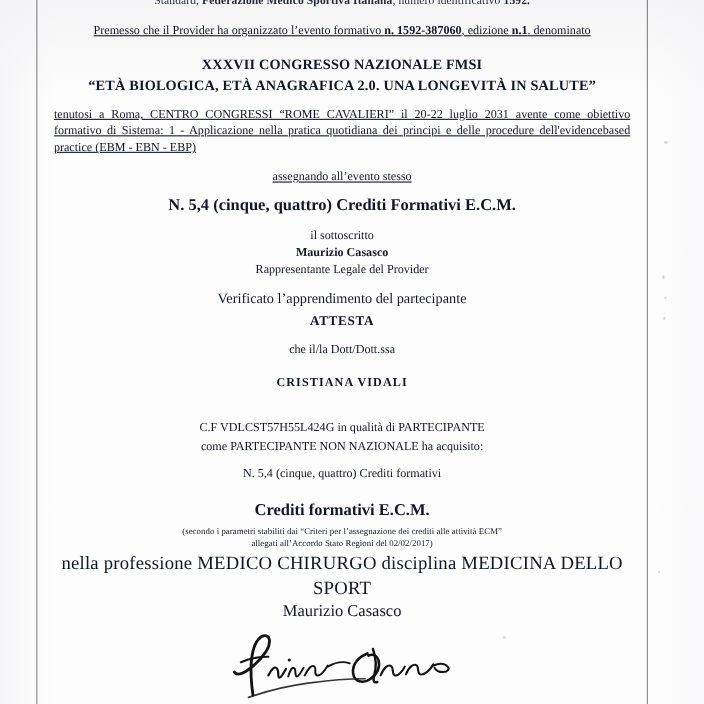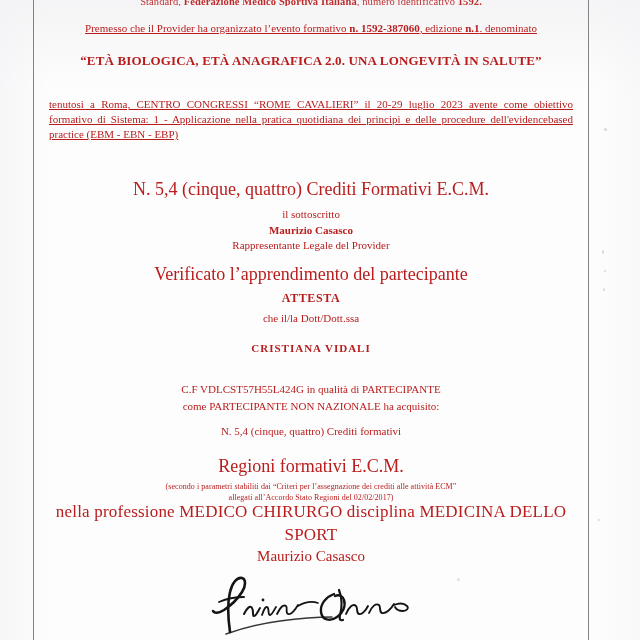--- a/index.html
+++ b/index.html
@@ -7,21 +7,21 @@
     padding: 0;
     background: #ffffff;
   }
   #page {
     position: relative;
     width: 640px;
     height: 640px;
     background: #fcfcfc;
     overflow: hidden;
     font-family: "Liberation Serif", "DejaVu Serif", serif;
-    color: #b91c1c;
+    color: #0f172a;
   }
   
   #paper-texture {
     position: absolute;
     inset: 0;
     background:
       linear-gradient(180deg, rgba(243,243,245,0.85) 0%, rgba(252,252,252,0) 14%),
       linear-gradient(90deg, rgba(246,246,248,0.9) 0%, rgba(252,252,252,0) 8%),
       linear-gradient(270deg, rgba(247,247,249,0.8) 0%, rgba(252,252,252,0) 7%),
       #fdfdfd;
@@ -56,25 +56,25 @@
     text-align: justify;
     text-align-last: left;
     line-height: 1.38;
   }
   .b { font-weight: bold; }
 
   
   .t-topline   { font-size: 10.5px; letter-spacing: .1px; }
   .t-body      { font-size: 11px; text-decoration: underline; }
   .t-title     { font-size: 13.0px; font-weight: bold; letter-spacing: .15px; }
-  .t-credits   { font-size: 18px; font-weight: normal; }
+  .t-credits   { font-size: 15px; font-weight: bold; }
   .t-small     { font-size: 11.0px; }
   .t-name-big  { font-size: 11px; font-weight: bold; letter-spacing: 1.0px; }
   .t-attesta   { font-size: 12px; font-weight: bold; letter-spacing: .6px; }
-  .t-verify    { font-size: 18px; }
+  .t-verify    { font-size: 13.0px; }
   .t-caps      { font-size: 17px; letter-spacing: .2px; }
   .t-signame   { font-size: 15.0px; }
   .t-fine      { font-size: 8.0px; line-height: 1.42; letter-spacing: .05px; }
 
   .blk { position: absolute; left: 16px; right: 16px; }
 
   
   #topline-clip {
     position: absolute;
     left: 16px; right: 16px;
@@ -128,25 +128,27 @@
       </div>
     </div>
 
     <div class="blk t-body" style="top:21px;">
       <div class="line">
         <span>Premesso che il Provider ha organizzato l’evento formativo </span><span class="b">n. 1592-387060</span><span>, edizione </span><span class="b">n.1</span><span>. denominato</span>
       </div>
     </div>
 
     <div class="blk" style="top:50px;">
+      <div class="line t-title">XXXVII CONGRESSO NAZIONALE FMSI</div>
       <div class="line t-title" style="margin-top:2px;">“ETÀ BIOLOGICA, ETÀ ANAGRAFICA 2.0. UNA LONGEVITÀ IN SALUTE”</div>
     </div>
 
-    <div class="blk t-body para" style="top:97px;">tenutosi a Roma, CENTRO CONGRESSI “ROME CAVALIERI” il 20-29 luglio 2023 avente come obiettivo formativo di Sistema: 1 - Applicazione nella pratica quotidiana dei principi e delle procedure dell'evidencebased practice (EBM - EBN - EBP)</div>
-
+    <div class="blk t-body para" style="top:97px;">tenutosi a Roma, CENTRO CONGRESSI “ROME CAVALIERI” il 20-22 luglio 2031 avente come obiettivo formativo di Sistema: 1 - Applicazione nella pratica quotidiana dei principi e delle procedure dell'evidencebased practice (EBM - EBN - EBP)</div>
+
+    <div class="blk t-body line" style="top:154px;">assegnando all’evento stesso</div>
 
     <div class="blk t-credits line" style="top:177px;">N. 5,4 (cinque, quattro) Crediti Formativi E.C.M.</div>
 
     <div class="blk" style="top:207px;">
       <div class="line t-small">il sottoscritto</div>
       <div class="line t-small b" style="margin-top:1px;">Maurizio Casasco</div>
       <div class="line t-small" style="margin-top:1px;">Rappresentante Legale del Provider</div>
     </div>
 
     <div class="blk" style="top:262px;">
@@ -158,21 +160,21 @@
     <div class="blk t-name-big line" style="top:341px;">CRISTIANA VIDALI</div>
 
     <div class="blk" style="top:382px;">
       <div class="line t-small">C.F VDLCST57H55L424G  in qualità di PARTECIPANTE</div>
       <div class="line t-small" style="margin-top:2px;">come PARTECIPANTE NON NAZIONALE ha acquisito:</div>
     </div>
 
     <div class="blk t-small line" style="top:424px;">N. 5,4 (cinque, quattro) Crediti formativi</div>
 
     <div class="blk" style="top:454px;">
-      <div class="line t-credits">Regioni formativi E.C.M.</div>
+      <div class="line t-credits">Crediti formativi E.C.M.</div>
       <div class="line t-fine" style="margin-top:3px;">(secondo i parametri stabiliti dai “Criteri per l’assegnazione dei crediti alle attività ECM”</div>
       <div class="line t-fine">allegati all’Accordo Stato Regioni del 02/02/2017)</div>
     </div>
 
     <div class="blk t-caps line" style="top:501px;">nella professione MEDICO CHIRURGO disciplina MEDICINA DELLO SPORT</div>
 
     <div class="blk t-signame line" style="top:546px;">Maurizio Casasco</div>
 
     <div id="signature-wrap">
       <svg width="210" height="66" viewBox="0 0 210 66" aria-hidden="true">

